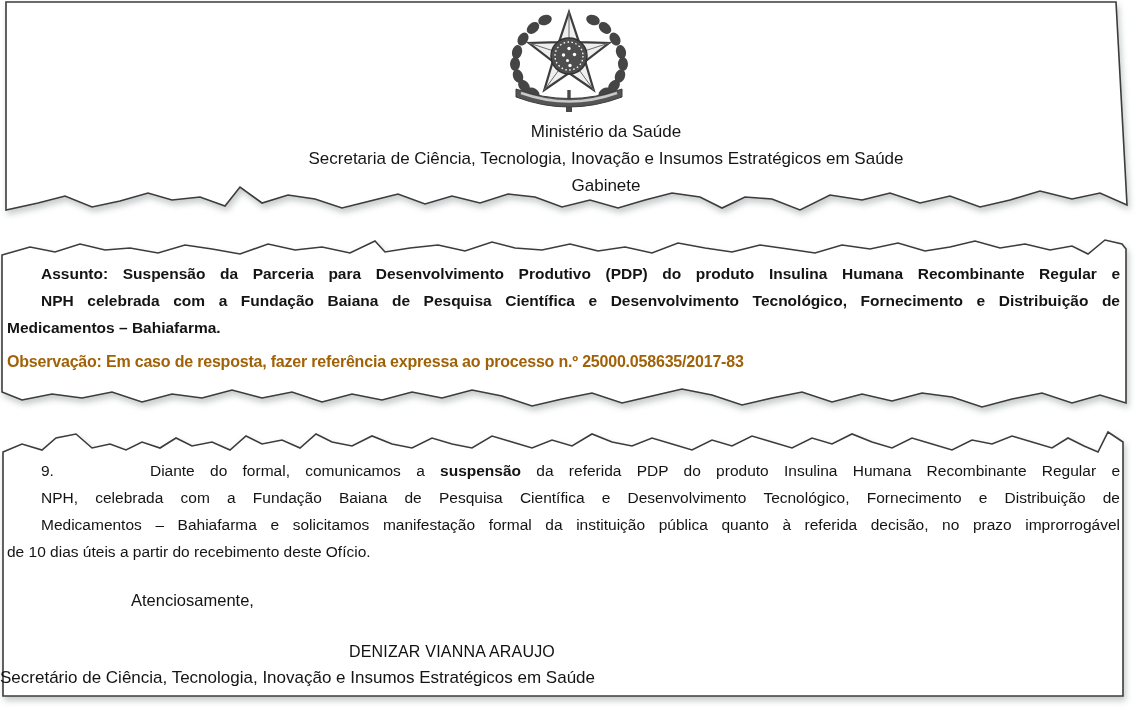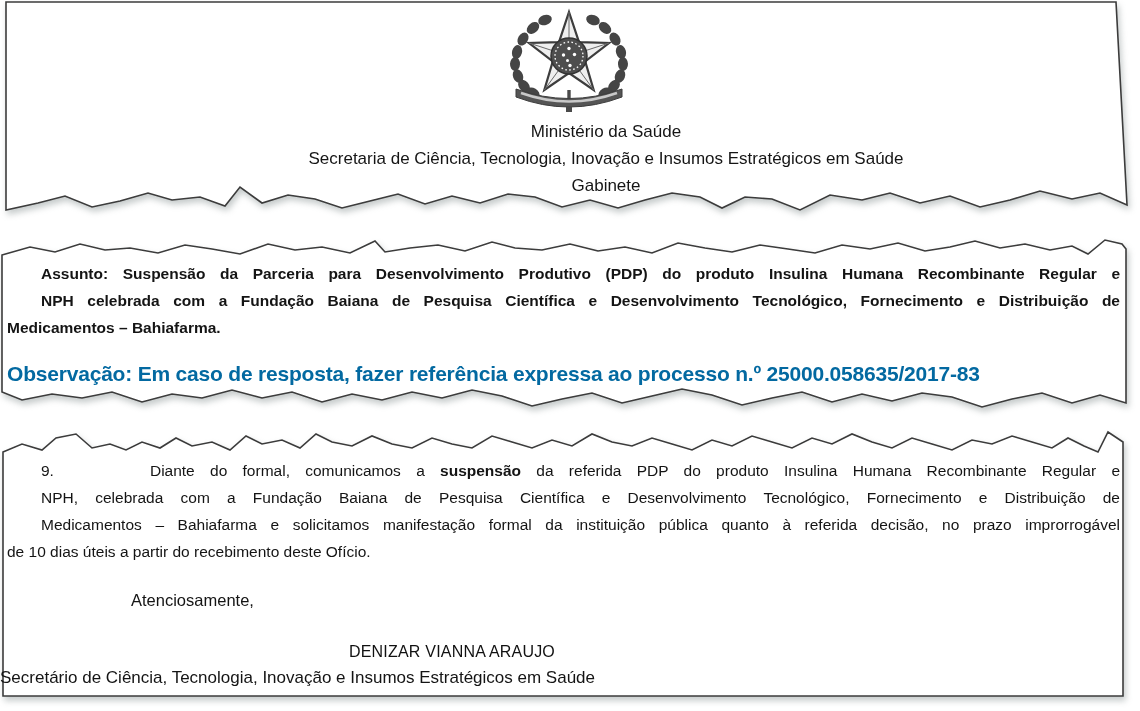--- a/index.html
+++ b/index.html
@@ -11,21 +11,21 @@
   .scrap{position:absolute;left:0;z-index:1;filter:drop-shadow(2px 4px 3px rgba(105,118,118,.38));}
   .scrap polygon{fill:#ffffff;stroke:#3c3c3c;stroke-width:1.6;stroke-linejoin:miter;}
   .txt{position:absolute;z-index:2;}
   .header-text{left:0;top:118px;width:1140px;text-align:center;font-size:17px;line-height:27px;color:#151515;padding-left:36px;}
   .emblem{position:absolute;left:499px;top:6px;z-index:2;}
   .para{left:7px;width:1113px;font-size:15.5px;line-height:27px;color:#141414;}
   .para .jline{text-align:justify;text-align-last:justify;margin-left:34px;}
   .para .lastline{text-align:left;}
   .bold{font-weight:bold;}
   .subject{top:260px;font-weight:bold;}
-  .observation{top:362px;left:7px;width:1113px;font-weight:bold;font-size:21px;letter-spacing:-0.2px;color:#0369a1;}
+  .observation{top:353px;left:7px;width:1113px;font-weight:bold;font-size:16px;letter-spacing:-0.2px;color:#a16207;}
   .body-para{top:457px;}
   .tab-spacer{display:inline-block;width:96px;}
   .closing{left:131px;top:572px;font-size:16.5px;color:#141414;margin-top:19px;}
   .signer-name{left:0;top:643px;width:904px;text-align:center;font-size:16px;letter-spacing:.2px;color:#111;}
   .signer-title{left:0;top:668px;width:1140px;text-align:left;font-size:17px;color:#141414;}
 </style>
 </head>
 <body>
 
 <div id="stage">

